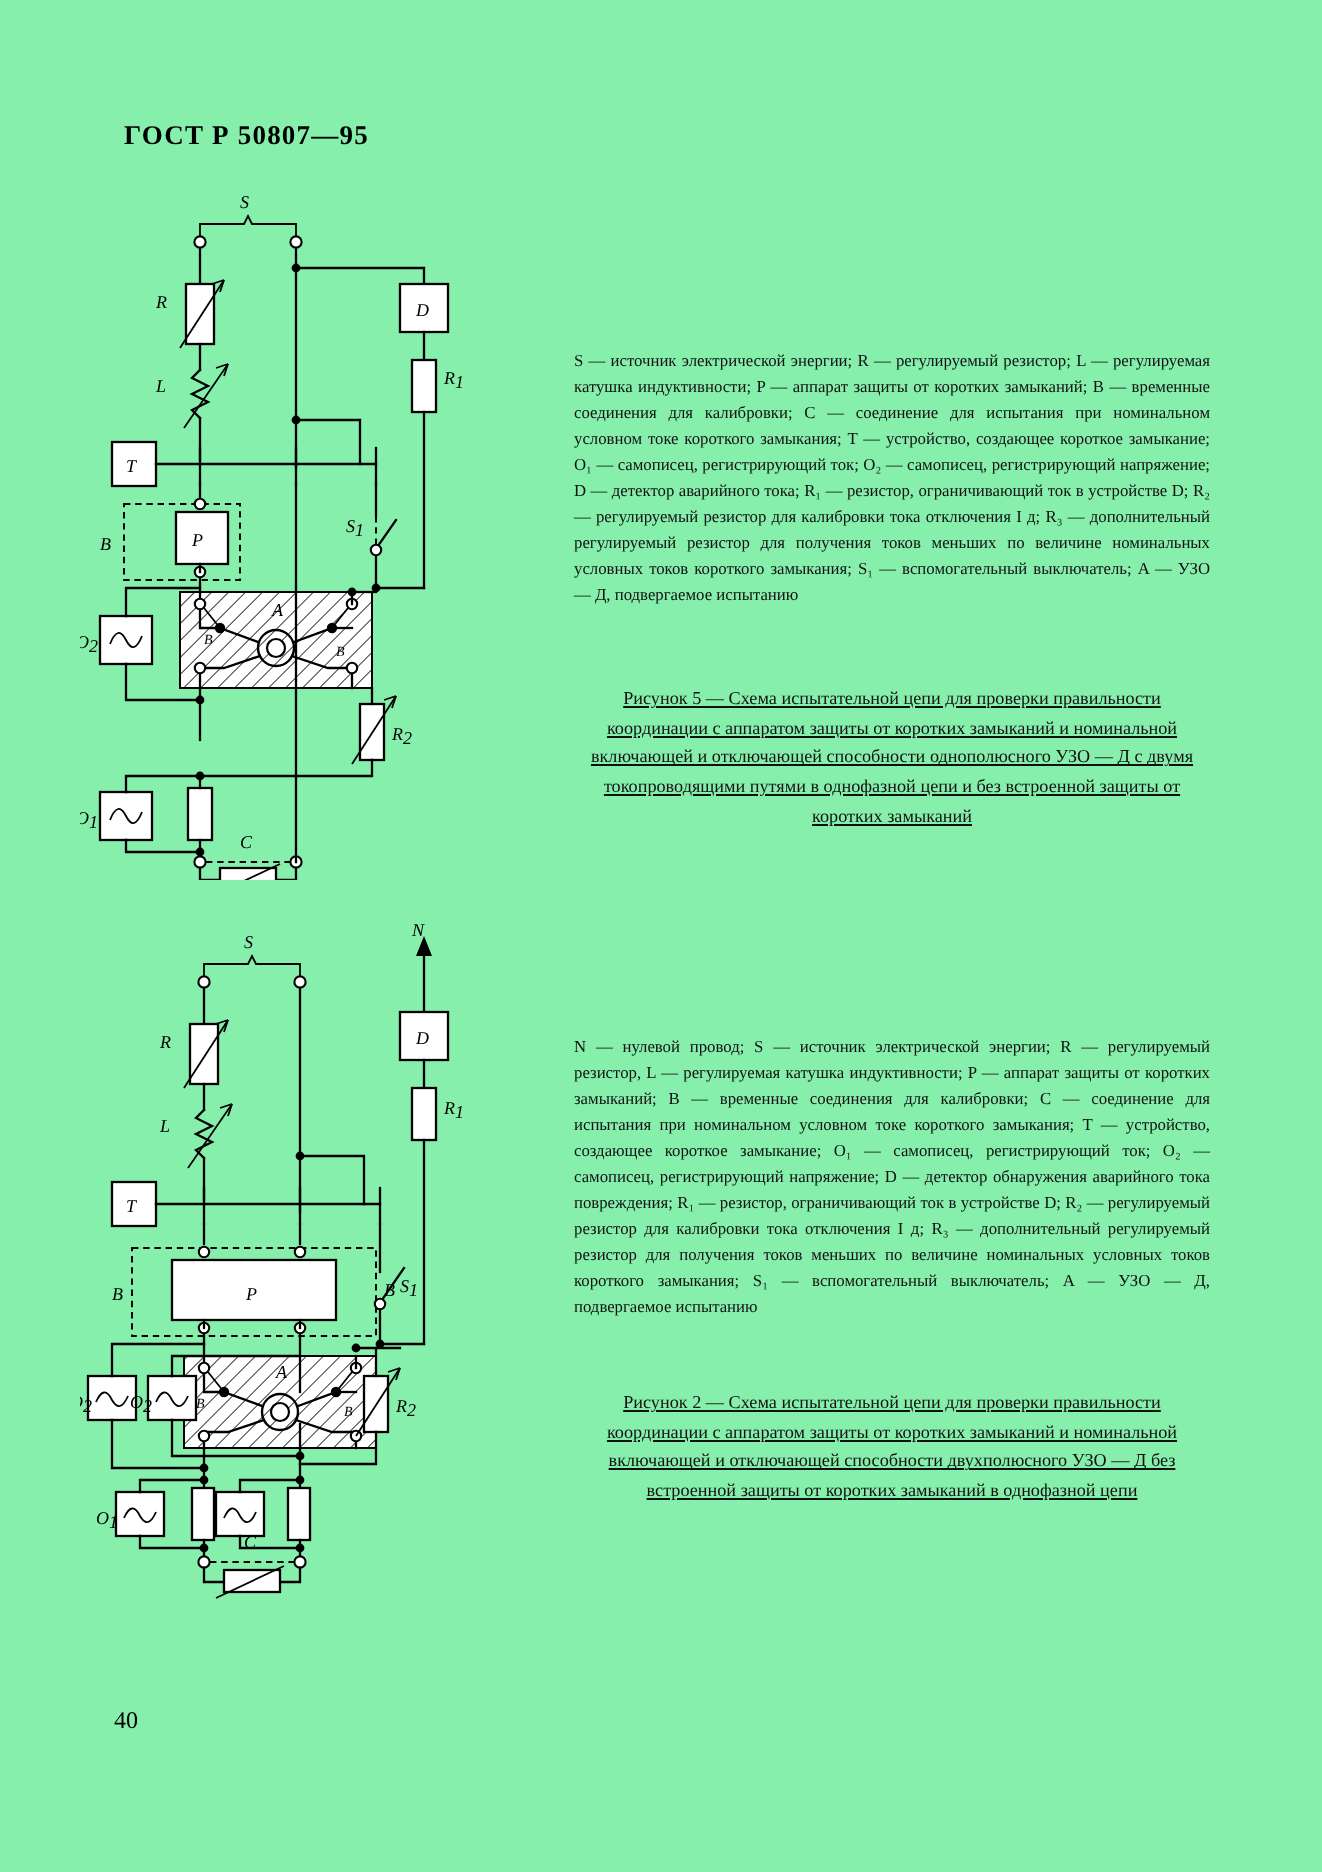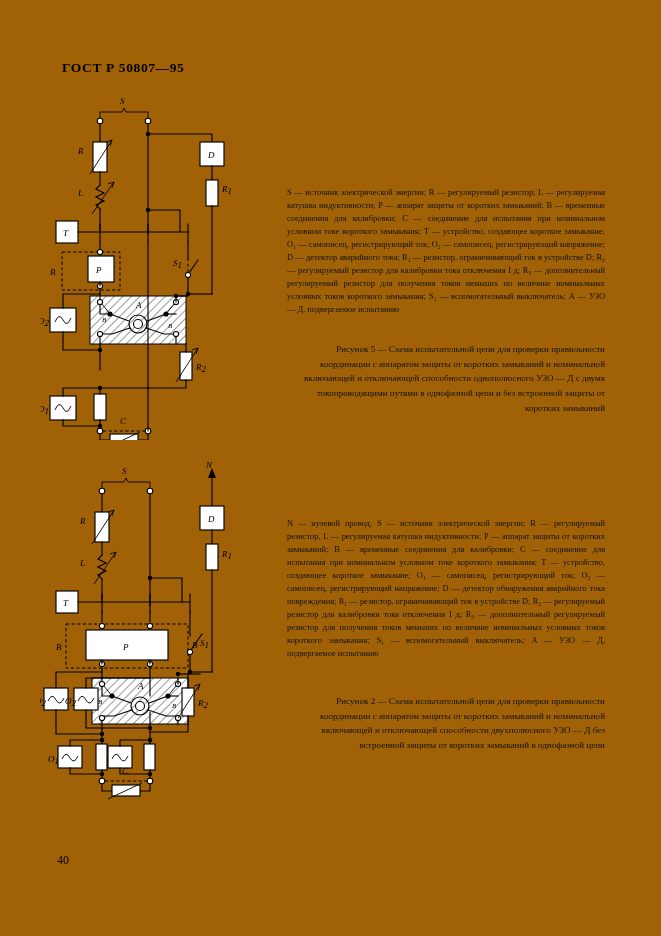--- a/index.html
+++ b/index.html
@@ -11,21 +11,21 @@
     width: 661px;
     height: 936px;
     position: relative;
     font-family: "Liberation Serif", serif;
     color: #000000;
     overflow: hidden;
   }
   .page {
     position: absolute;
     inset: 0;
-    background: #a16207;
+    background: #86efac;
   }
   
   #gost-header {
     position: absolute;
     left: 62px;
     top: 60px;
     font-family: "Liberation Serif", serif;
     font-weight: bold;
     font-size: 13.5px;
     letter-spacing: 0.6px;
@@ -43,32 +43,33 @@
   .legend {
     position: absolute;
     width: 318px;
     left: 287px;
     text-align: justify;
     font-family: "Liberation Serif", serif;
     font-size: 8.4px;
     line-height: 1.55;
     color: #111;
   }
-  #legend-1 { top: 186px; }
+  #legend-1 { top: 174px; }
   #legend-2 { top: 517px; }
 
   .caption {
     position: absolute;
     width: 318px;
     left: 287px;
-    text-align: right;
+    text-align: center;
     font-family: "Liberation Serif", serif;
     font-size: 9.1px;
     line-height: 1.62;
     color: #111;
+    text-decoration: underline;
   }
   #caption-1 { top: 342px; }
   #caption-2 { top: 694px; }
 
   
   .figure {
     position: absolute;
   }
   #figure-5 { left: 40px; top: 90px; }
   #figure-6 { left: 40px; top: 460px; }

